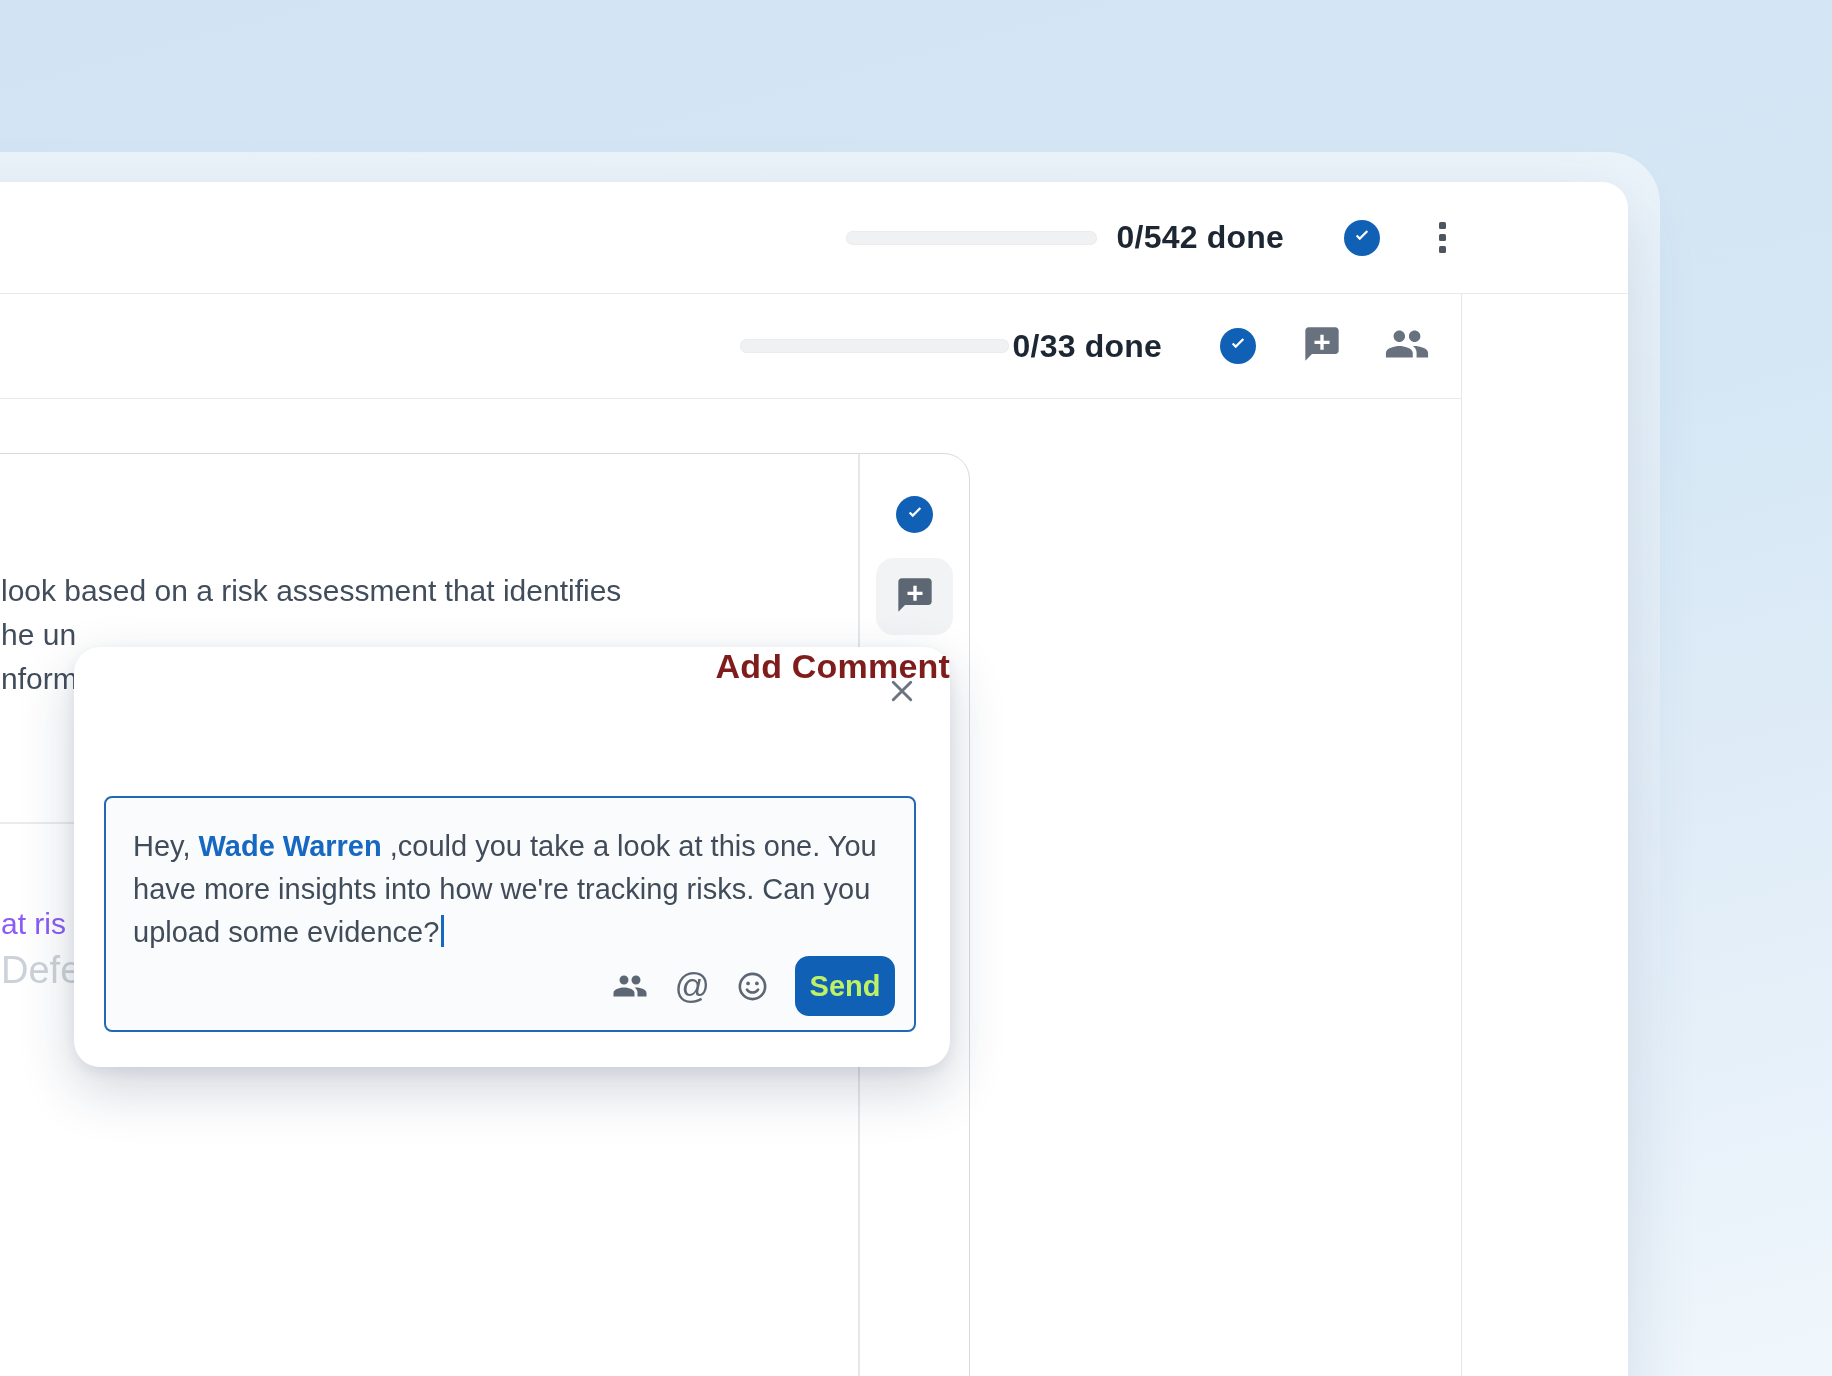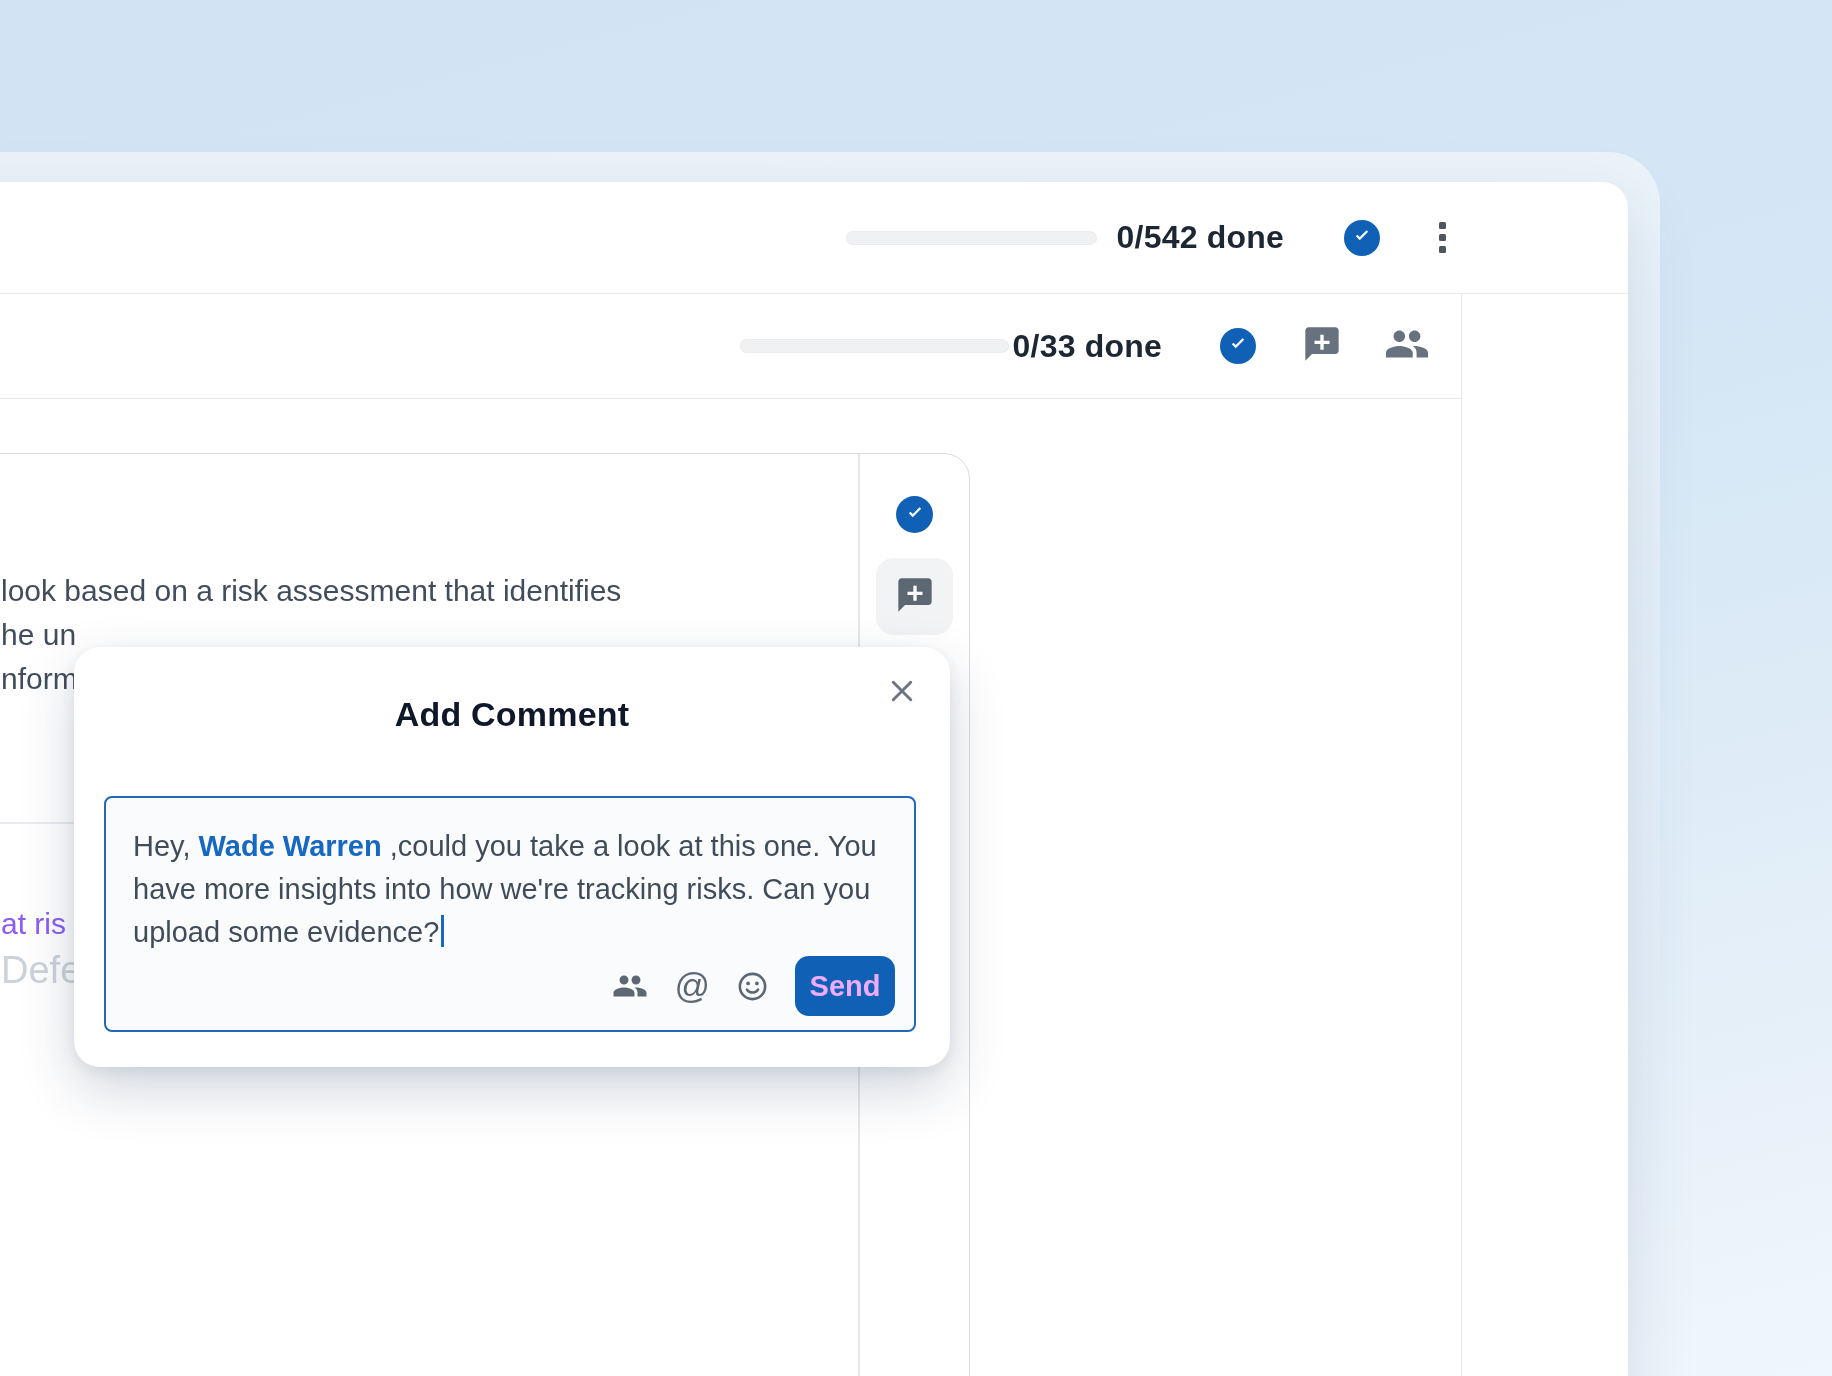--- a/index.html
+++ b/index.html
@@ -71,39 +71,39 @@
   .rail-comment-btn svg { width:40px; height:40px; }
 
   
   .modal {
     position:absolute; left:134px; top:248px; width:876px; height:420px; z-index:5;
     background:#fff; border-radius:26px;
     box-shadow:0 22px 55px rgba(25,45,80,.20), 0 4px 14px rgba(25,45,80,.08);
   }
   .modal-close { position:absolute; right:32px; top:28px; width:32px; height:32px; cursor:pointer;
     display:flex; align-items:center; justify-content:center; }
-  .modal-title { margin-top:48px; text-align:center; font-size:34px; font-weight:700; color:#0f172a; letter-spacing:.2px; }
+  .modal-title { text-align:right; font-size:34px; font-weight:700; color:#7f1d1d; letter-spacing:.2px; }
   .composer {
     position:absolute; left:30px; top:149px; width:812px; height:236px;
     border:2px solid #2268b2; border-radius:8px; background:#fafbfc;
     padding:27px 26px 0 27px; cursor:text;
   }
   .composer-text { font-size:29px; line-height:43px; color:#414c5a; max-width:760px; }
   .mention { color:#1668c0; font-weight:700; cursor:pointer; }
   .caret { display:inline-block; width:3px; height:32px; background:#1668c0; vertical-align:-5px; margin-left:2px; }
   .composer-actions {
     position:absolute; right:19px; bottom:14px; display:flex; align-items:center; gap:26px;
   }
   .composer-actions .tool { color:#5d6774; cursor:pointer; display:flex; align-items:center; justify-content:center; }
   .glyph-people-sm { width:36px; height:36px; }
   .at-glyph { font-size:35px; font-weight:500; line-height:1; transform:translateY(-1px); }
   .glyph-smile { width:33px; height:33px; }
   .send-btn {
     width:100px; height:60px; border-radius:14px; background:#1061b5; border:none; cursor:pointer;
-    color:#f0abfc; font-family:inherit; font-size:29px; font-weight:700; display:flex; align-items:center; justify-content:center;
+    color:#bef264; font-family:inherit; font-size:29px; font-weight:700; display:flex; align-items:center; justify-content:center;
   }
 </style>
 </head>
 <body>
 
 <div class="halo"></div>
 
 <div class="window">
 
   <div class="row1">

